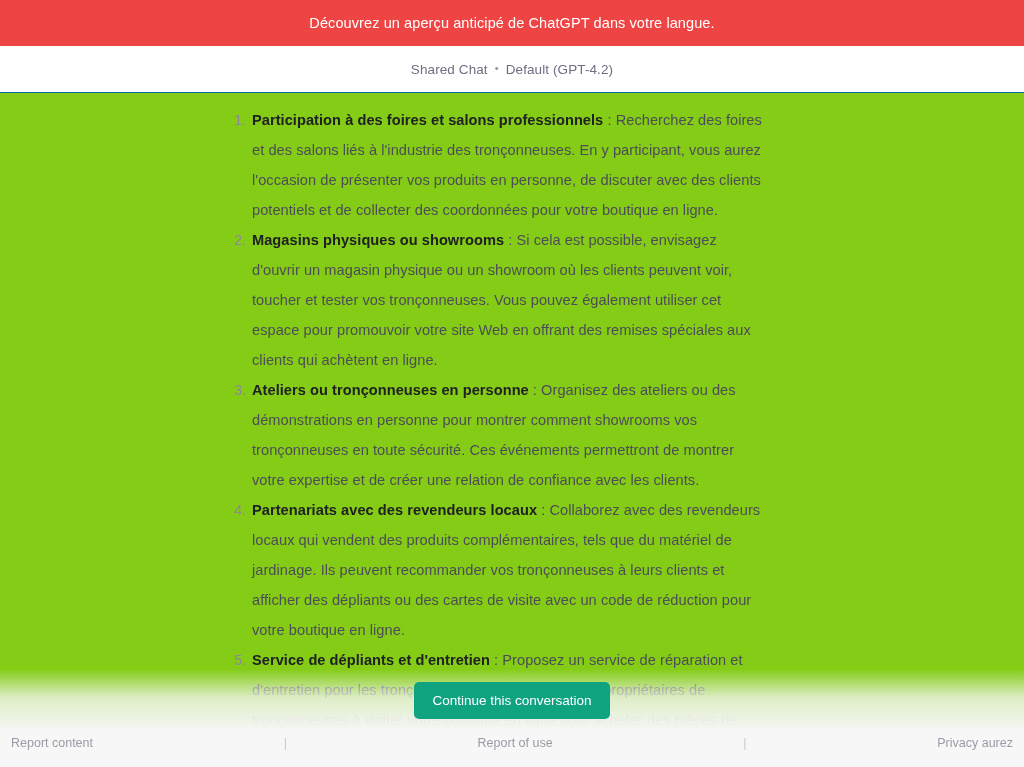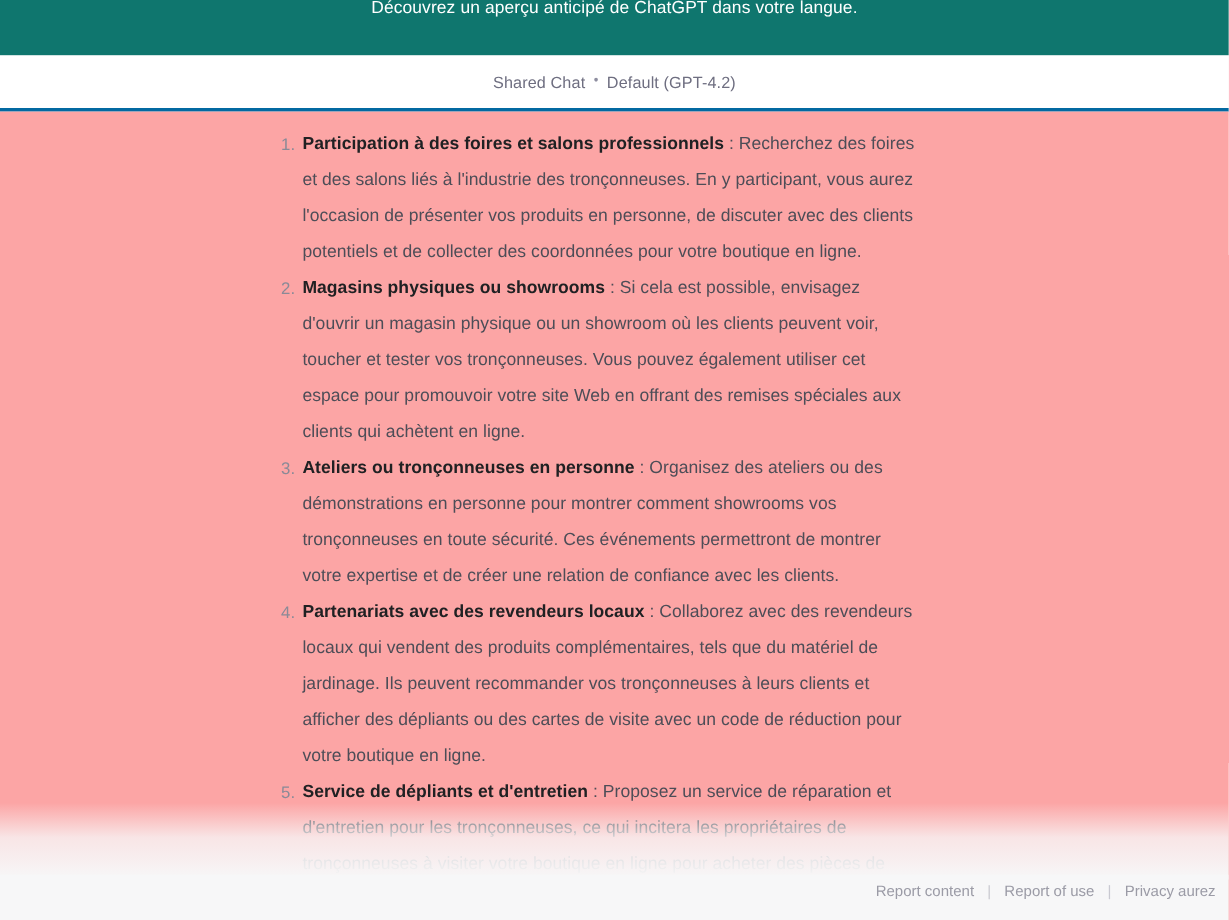--- a/index.html
+++ b/index.html
@@ -13,23 +13,23 @@
   body {
     font-family: "Liberation Sans", sans-serif;
     background: #ffffff;
     color: #353740;
     position: relative;
   }
 
   
   .announce-bar {
     height: 46px;
-    background: #0f766e;
-    display: flex;
-    align-items: flex-start;
+    background: #ef4444;
+    display: flex;
+    align-items: center;
     justify-content: center;
     gap: 16px;
     padding: 0 20px;
     position: relative;
     z-index: 5;
   }
   .announce-text {
     color: #ffffff;
     font-size: 14.5px;
     line-height: 1;
@@ -49,21 +49,21 @@
     white-space: nowrap;
   }
 
   
   .sub-header {
     height: 47px;
     background: #ffffff;
     display: flex;
     align-items: center;
     justify-content: center;
-    border-bottom: 3px solid #0369a1;
+    border-bottom: 1px solid #0369a1;
   }
   .sub-header-inner {
     display: flex;
     align-items: center;
     gap: 7px;
     font-size: 13.5px;
     color: #6e6e80;
     letter-spacing: .1px;
   }
   .sub-sep {
@@ -74,21 +74,21 @@
     top: -1px;
   }
 
   
   .convo {
     position: absolute;
     top: 93px;
     left: 0;
     right: 0;
     bottom: 0;
-    background: #fca5a5;
+    background: #84cc16;
     overflow: hidden;
   }
 
   .convo-inner {
     width: 1024px;
     padding: 12px 0 0 0;
   }
 
   ol.answer-list {
     list-style: none;
@@ -164,21 +164,21 @@
   
   .footer {
     position: absolute;
     left: 0;
     right: 0;
     bottom: 0;
     height: 38px;
     background: #f7f7f8;
     display: flex;
     align-items: flex-start;
-    justify-content: flex-end;
+    justify-content: space-between;
     gap: 0px;
     z-index: 10;
     padding-top: 7px;
   }
   .footer a {
     color: #9b9ba6;
     font-size: 12.5px;
     text-decoration: none;
     padding: 0 11px;
     cursor: pointer;
@@ -211,20 +211,23 @@
         <li><span class="li-title">Magasins physiques ou showrooms</span><span class="li-colon"> : </span><span class="li-body">Si cela est possible, envisagez d'ouvrir un magasin physique ou un showroom où les clients peuvent voir, toucher et tester vos tronçonneuses. Vous pouvez également utiliser cet espace pour promouvoir votre site Web en offrant des remises spéciales aux clients qui achètent en ligne.</span></li>
         <li><span class="li-title">Ateliers ou tronçonneuses en personne</span><span class="li-colon"> : </span><span class="li-body">Organisez des ateliers ou des démonstrations en personne pour montrer comment showrooms vos tronçonneuses en toute sécurité. Ces événements permettront de montrer votre expertise et de créer une relation de confiance avec les clients.</span></li>
         <li><span class="li-title">Partenariats avec des revendeurs locaux</span><span class="li-colon"> : </span><span class="li-body">Collaborez avec des revendeurs locaux qui vendent des produits complémentaires, tels que du matériel de jardinage. Ils peuvent recommander vos tronçonneuses à leurs clients et afficher des dépliants ou des cartes de visite avec un code de réduction pour votre boutique en ligne.</span></li>
         <li><span class="li-title">Service de dépliants et d'entretien</span><span class="li-colon"> : </span><span class="li-body">Proposez un service de réparation et d'entretien pour les tronçonneuses, ce qui incitera les propriétaires de tronçonneuses à visiter votre boutique en ligne pour acheter des pièces de rechange et des accessoires.</span></li>
         <li></li>
       </ol>
   </div>
 
   <div class="fade-overlay"></div>
 
+  <div class="cta-wrap">
+    <button class="cta-btn">Continue this conversation</button>
+  </div>
 
   <div class="footer" id="footer-links">
       <a>Report content</a>
       <span class="fsep">|</span>
       <a>Report of use</a>
       <span class="fsep">|</span>
       <a>Privacy aurez</a>
     </div>
 </div>
 

